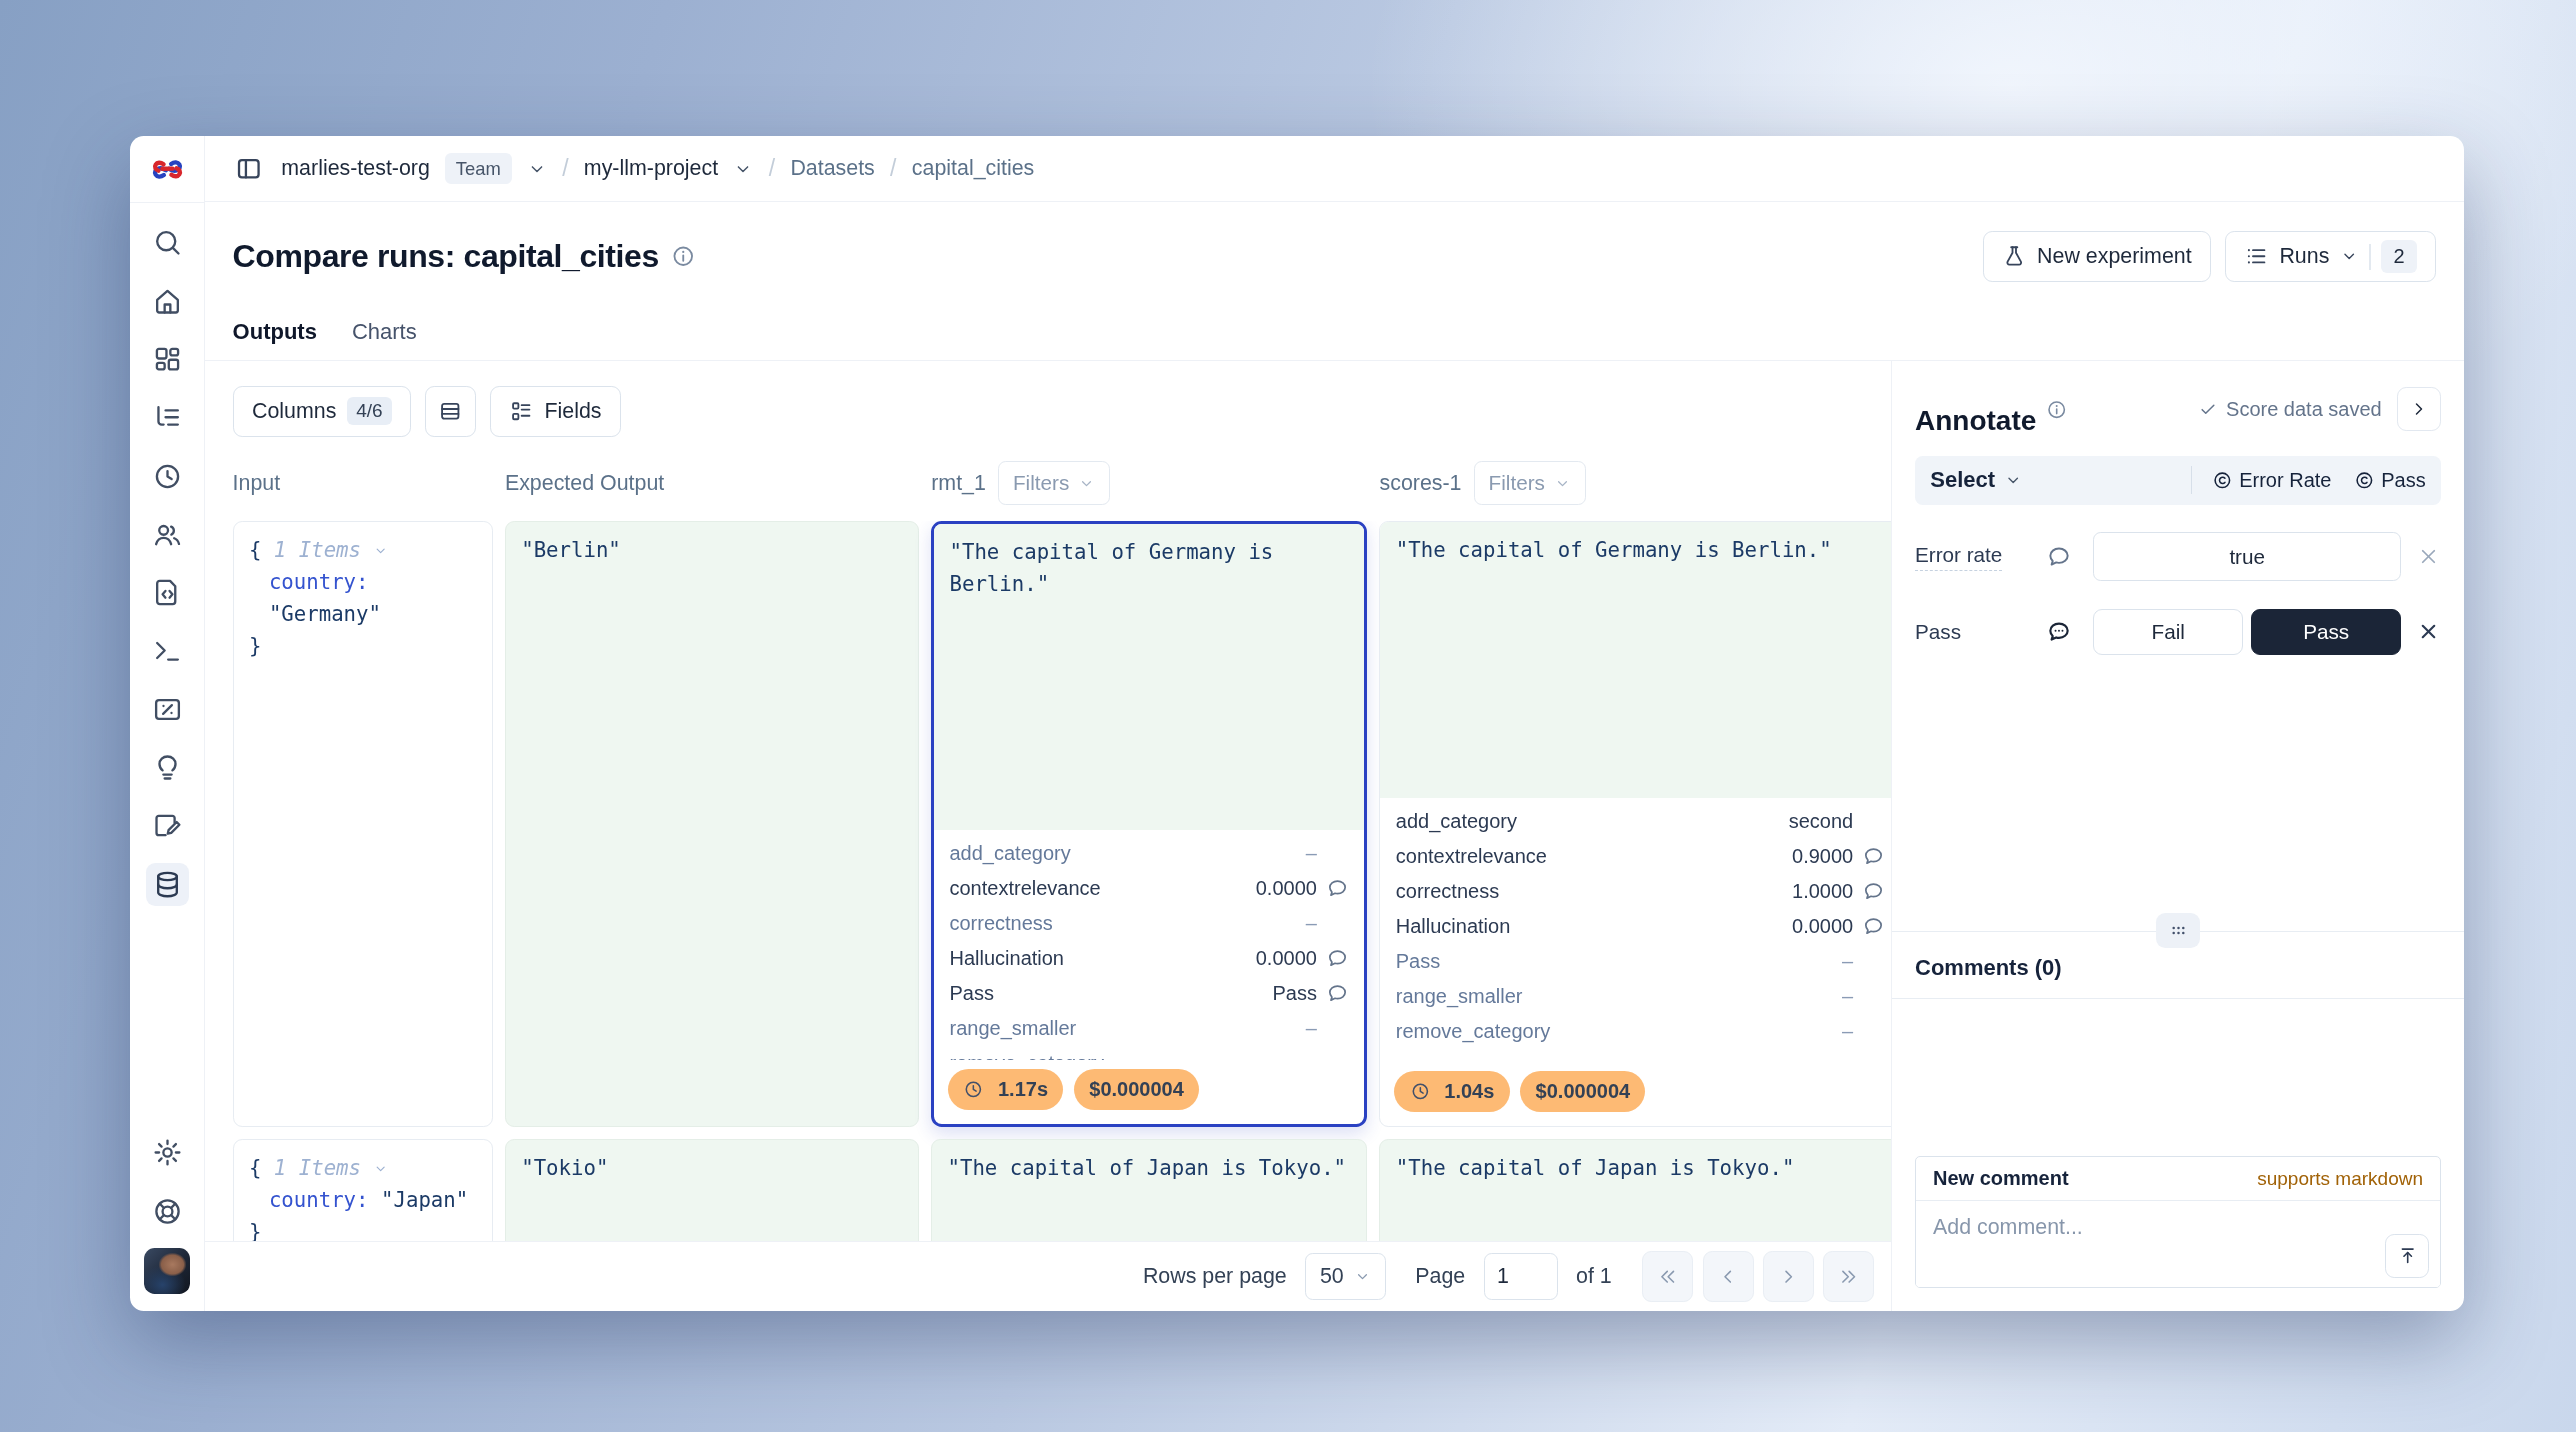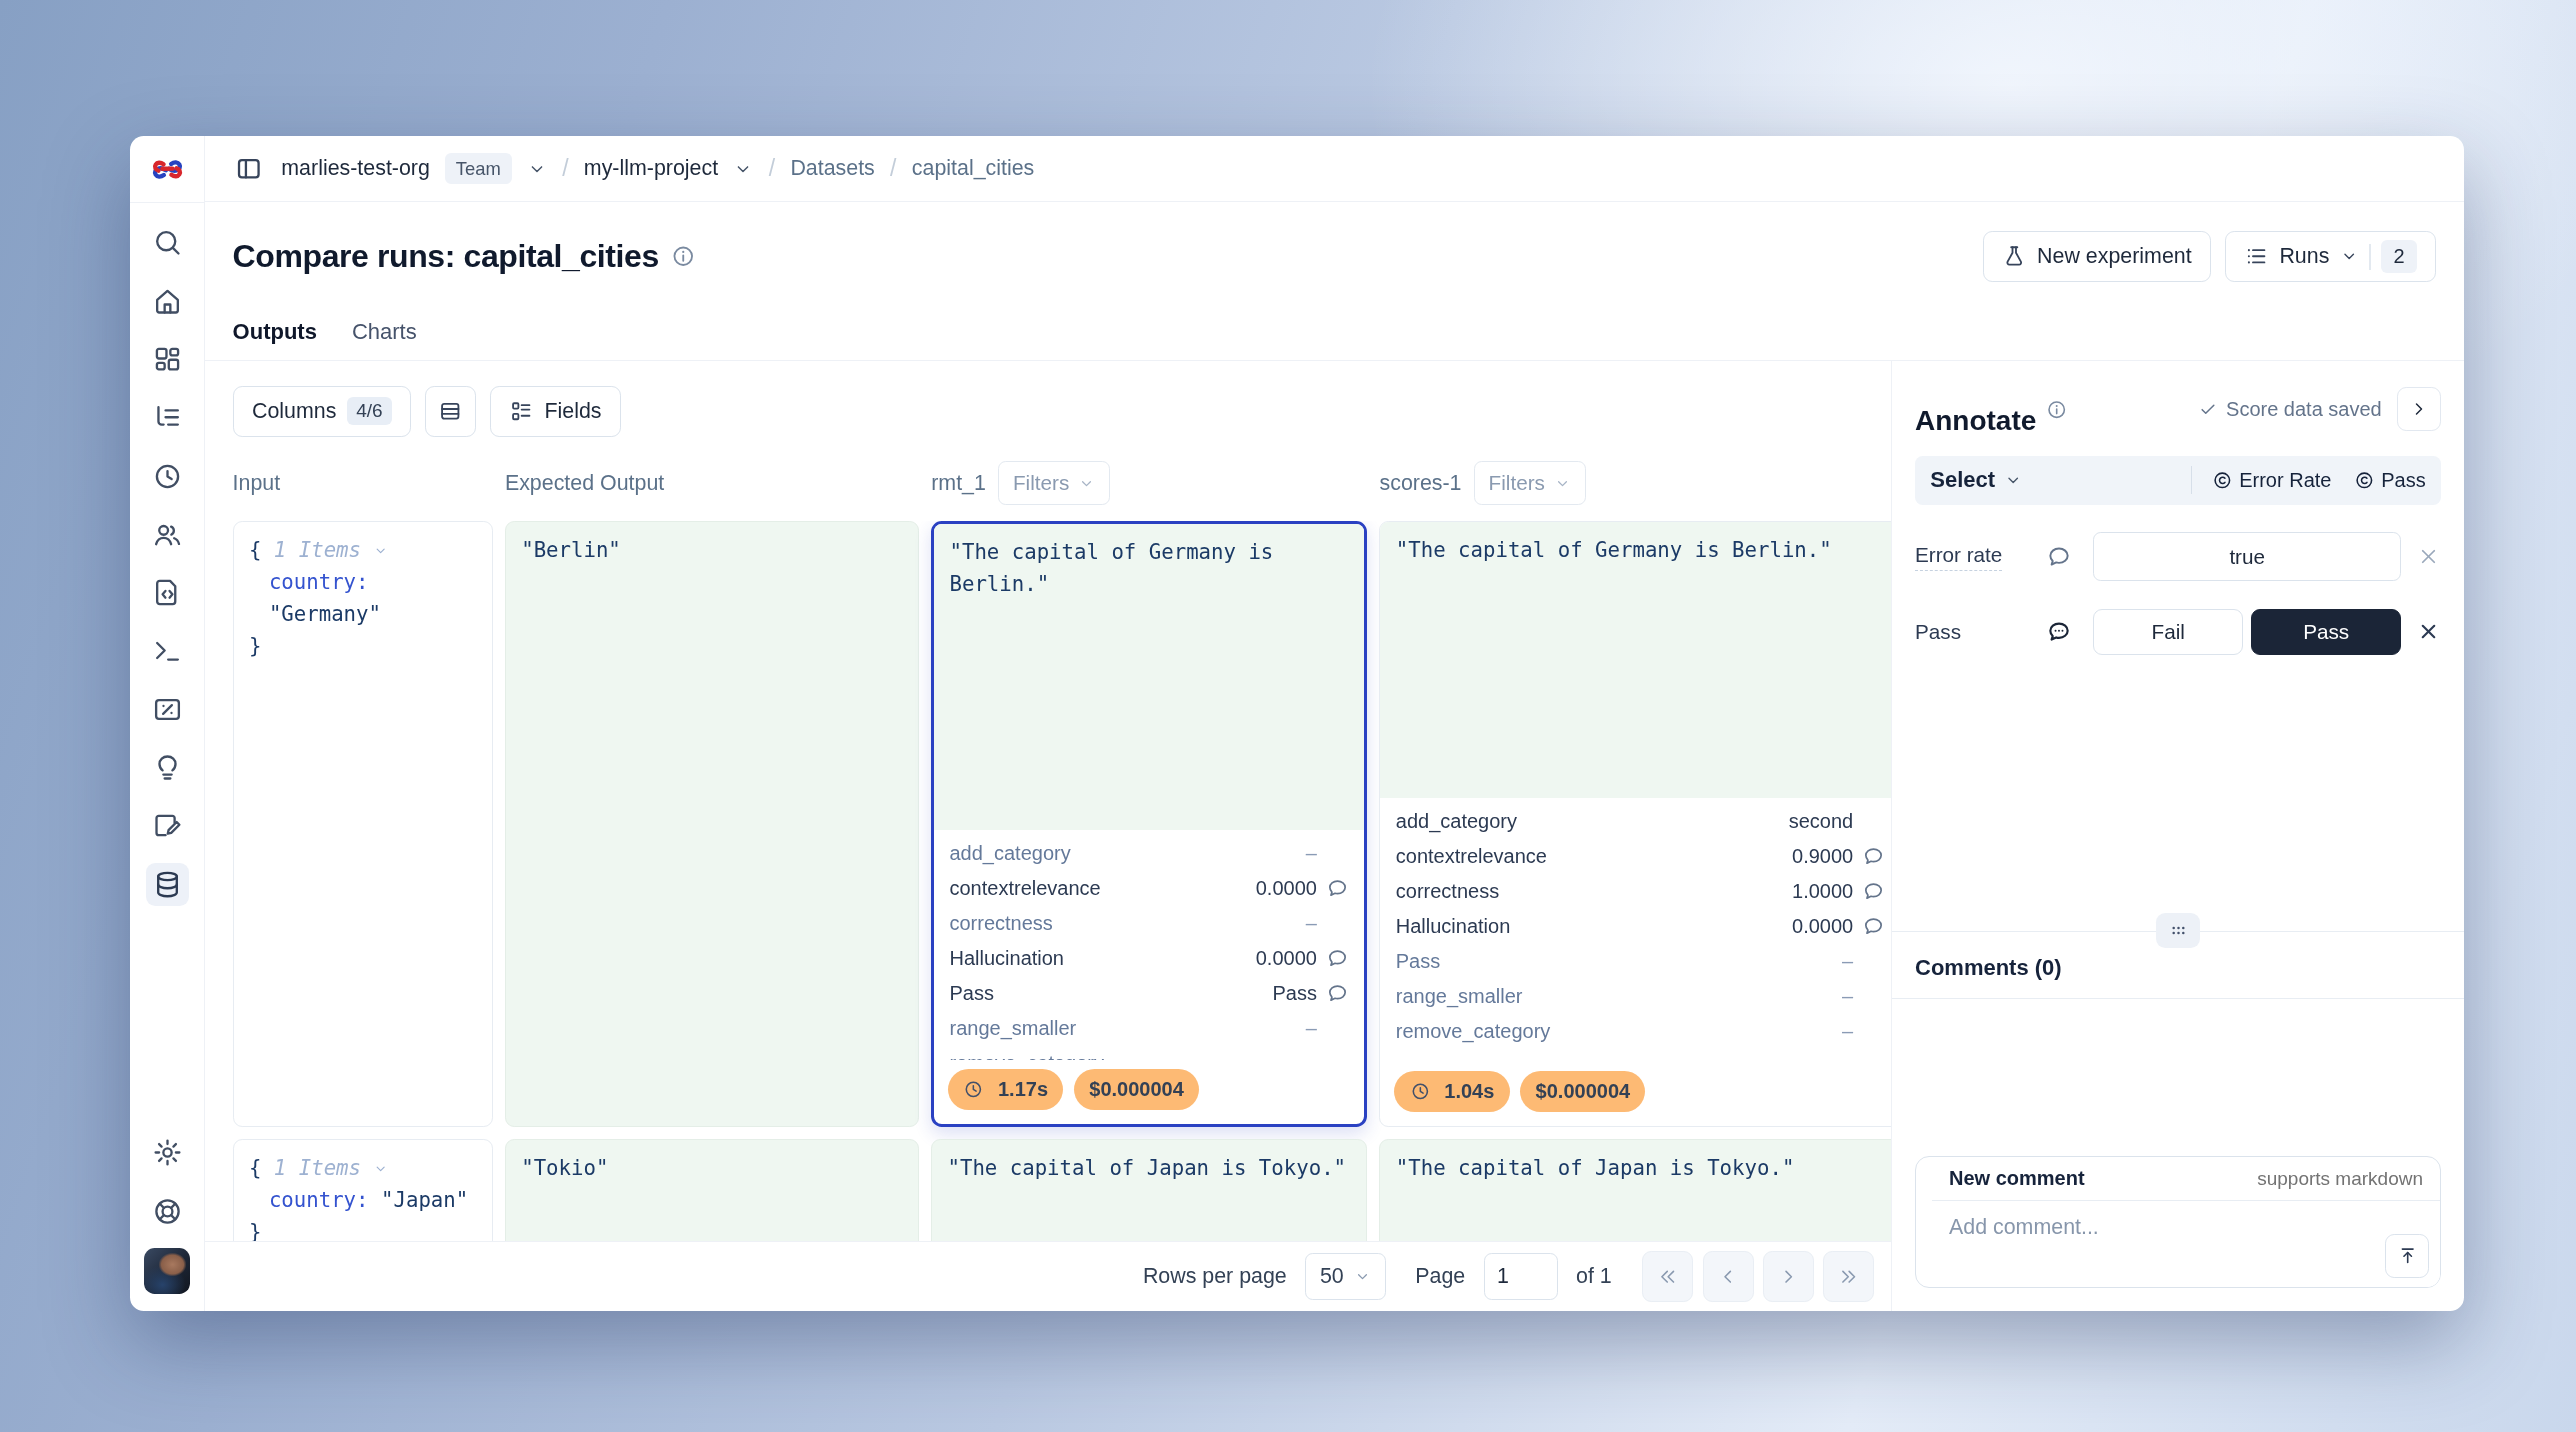--- a/index.html
+++ b/index.html
@@ -142,24 +142,24 @@
   .opt-btn.selected { background:#1b2537; border-color:#1b2537; color:#fff; font-weight:500; }
   .fb-x { width:26px; margin-left:13.8px; display:flex; justify-content:center; cursor:pointer; }
   .fb-x svg { width:23px; height:23px; }
 
   .drag-div { position:relative; margin:0 -23px; border-top:1.5px solid #e8edf3; flex:none; }
   .grip { position:absolute; left:50%; top:-18.4px; transform:translateX(-50%); width:44px; height:35px; background:#edf1f7; border-radius:9.2px; display:flex; align-items:center; justify-content:center; cursor:row-resize; }
   .grip svg { width:23px; height:23px; }
   .comments-h { margin-top:23px; font-size:22px; font-weight:700; color:#16233b; flex:none; }
   .comments-div { margin:17px -23px 0 -23px; border-top:1.5px solid #e8edf3; flex:none; }
 
-  .comment-card { border:1.5px solid #dbe3ec; border-radius:14px; flex:none; overflow:hidden; background:#fff;padding-left:16px; }
+  .comment-card { border:1.5px solid #dbe3ec; border-radius:5px; flex:none; overflow:hidden; background:#fff; }
   .cc-head { display:flex; align-items:center; height:44px; padding:0 17px; border-bottom:1.5px solid #e8edf3; }
   .cc-title { font-size:20px; font-weight:600; color:#16233b; }
-  .cc-hint { margin-left:auto; font-size:19px; color:#737373; }
+  .cc-hint { margin-left:auto; font-size:19px; color:#a16207; }
   .cc-body { position:relative; height:86px; }
   .cc-body textarea { width:100%; height:100%; border:none; outline:none; resize:none; padding:13.8px 17px; font-size:21.4px; color:#1e293b; font-family:"Liberation Sans",sans-serif; }
   .cc-body textarea::placeholder { color:#8796ab; }
   .cc-send { position:absolute; right:10.7px; bottom:9.2px; width:44px; height:44px; border:1.5px solid #dbe3ec; border-radius:9.2px; background:#fff; display:flex; align-items:center; justify-content:center; color:#2c3a52; cursor:pointer; }
   .cc-send svg { width:21.4px; height:21.4px; }
   .spacer1 { flex:420; } .spacer2 { flex:240; }
 </style>
 </head>
 <body>
 

